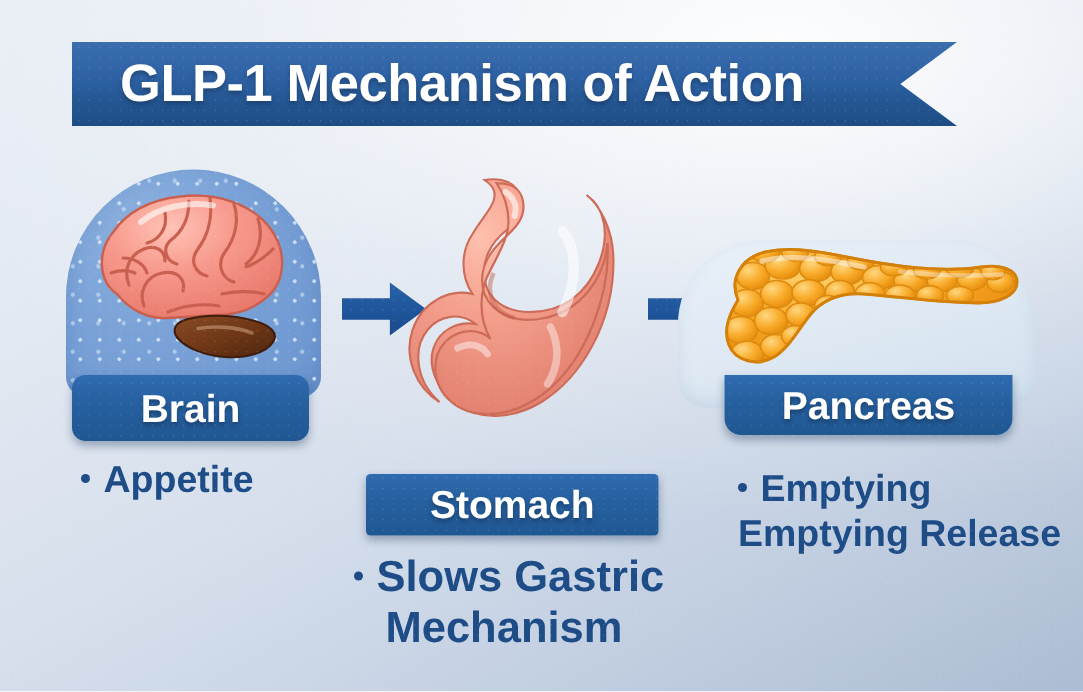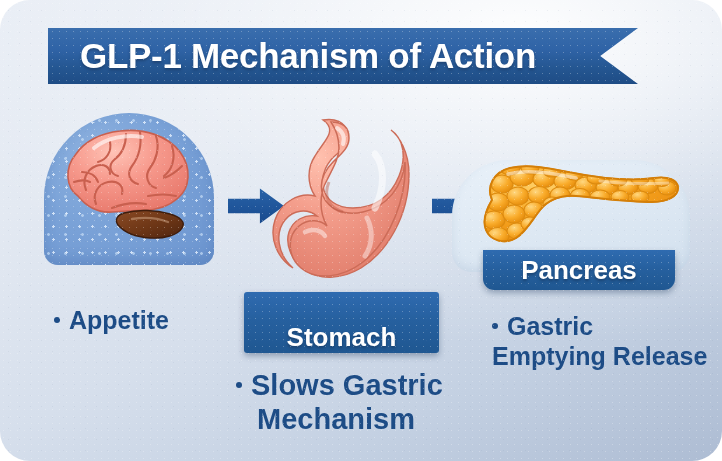--- a/index.html
+++ b/index.html
@@ -14,21 +14,20 @@
   }
 
   #infographic {
     position: relative;
     width: 722px;
     height: 461px;
     background:
       radial-gradient(120% 95% at 72% 8%, rgba(255,255,255,0.95) 0%, rgba(255,255,255,0.25) 42%, rgba(255,255,255,0) 70%),
       linear-gradient(152deg, #e8edf5 0%, #e3e9f2 26%, #d6dfec 52%, #c3d0e2 76%, #adbcd3 100%);
     overflow: hidden;
-    border-radius: 30px;
   }
 
   
   #infographic::after {
     content: "";
     position: absolute;
     inset: 0;
     pointer-events: none;
     background-image:
       radial-gradient(rgba(255,255,255,0.55) 0.5px, rgba(255,255,255,0) 0.6px),
@@ -77,23 +76,22 @@
     font-size: 26px;
     text-shadow: 0 2px 3px rgba(18,40,70,0.5);
     white-space: nowrap;
   }
 
   #brain-label {
     left: 48px; top: 250px; width: 158px; height: 44px;
     border-radius: 9px;
   }
   #stomach-label {
-    left: 244px; top: 292px; width: 195px; height: 61px;
+    left: 244px; top: 316px; width: 195px; height: 41px;
     border-radius: 3px;
-    align-items: flex-end;
   }
   #pancreas-label {
     left: 483px; top: 250px; width: 192px; height: 40px;
     border-radius: 0 0 11px 11px;
   }
 
   
   .bullets {
     position: absolute;
     color: #1d4c86;
@@ -212,20 +210,23 @@
       <path d="M96 78 C106 76 116 76 124 78"></path>
     </g>
 
     <path d="M42 30 C54 20 74 16 90 19" fill="none" stroke="rgba(255,255,255,0.6)" stroke-width="4" stroke-linecap="round"></path>
 
     <path d="M72 95 C86 91 104 92 118 96 C128 99 134 104 130 110
              C126 117 112 121 98 120 C84 119 72 114 66 107 C62 101 66 97 72 95 Z" fill="url(#stemG)" stroke="#3f1d0c" stroke-width="1.4"></path>
     <path d="M80 101 C92 99 106 100 116 104" fill="none" stroke="rgba(255,220,190,0.35)" stroke-width="2.4" stroke-linecap="round"></path>
   </svg>
 
+  <div class="organ-label" id="brain-label">
+    <span>Brain</span>
+  </div>
 
   <div class="bullets" id="brain-bullets">
     <div class="b-line">
       <span class="bullet-dot"></span><span>Appetite</span>
     </div>
   </div>
 
   <div class="arrow" id="arrow-1"></div>
 
   <svg id="stomach-art" width="188" height="200" viewBox="0 0 188 200">
@@ -387,18 +388,18 @@
     <path d="M36 26 C56 21 80 25 104 30" fill="none" stroke="rgba(255,255,255,0.5)" stroke-width="3.5" stroke-linecap="round"></path>
     <path d="M128 33 C152 36 176 36 196 35" fill="none" stroke="rgba(255,255,255,0.4)" stroke-width="3" stroke-linecap="round"></path>
   </svg>
 
   <div class="organ-label" id="pancreas-label">
     <span>Pancreas</span>
   </div>
 
   <div class="bullets" id="pancreas-bullets">
     <div class="b-line">
-      <span class="bullet-dot"></span><span>Gastric</span>
+      <span class="bullet-dot"></span><span>Emptying</span>
     </div>
     <div class="b-line">Emptying Release</div>
   </div>
 
 </div>
 
 </body></html>

